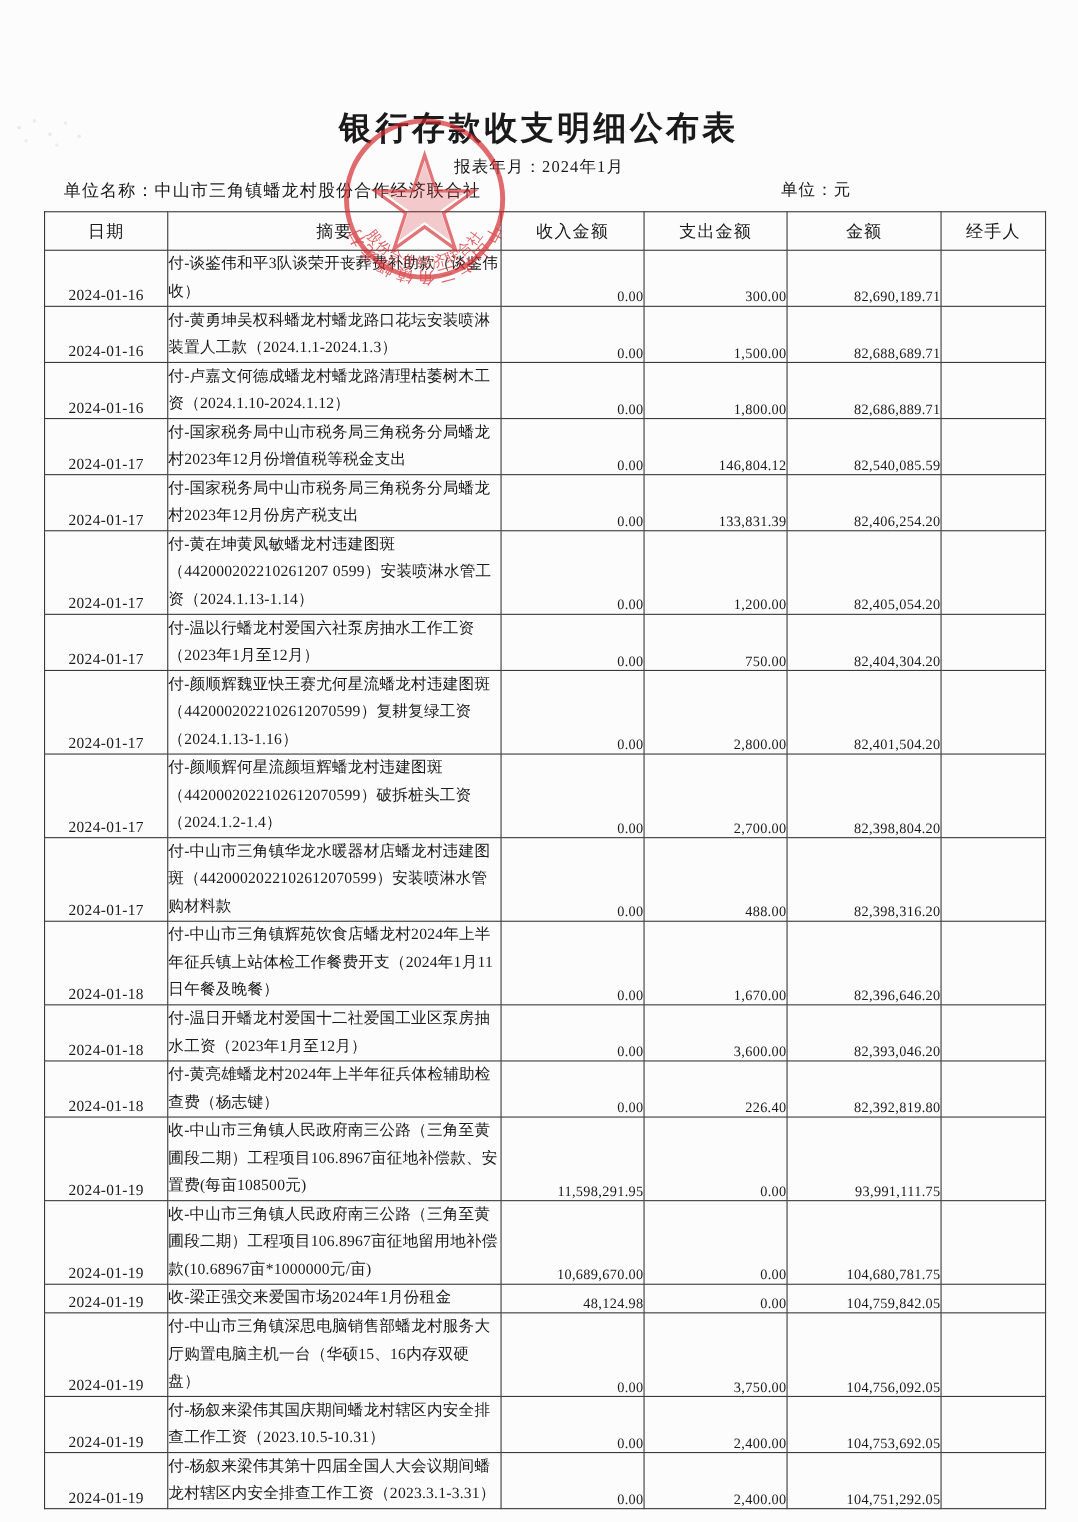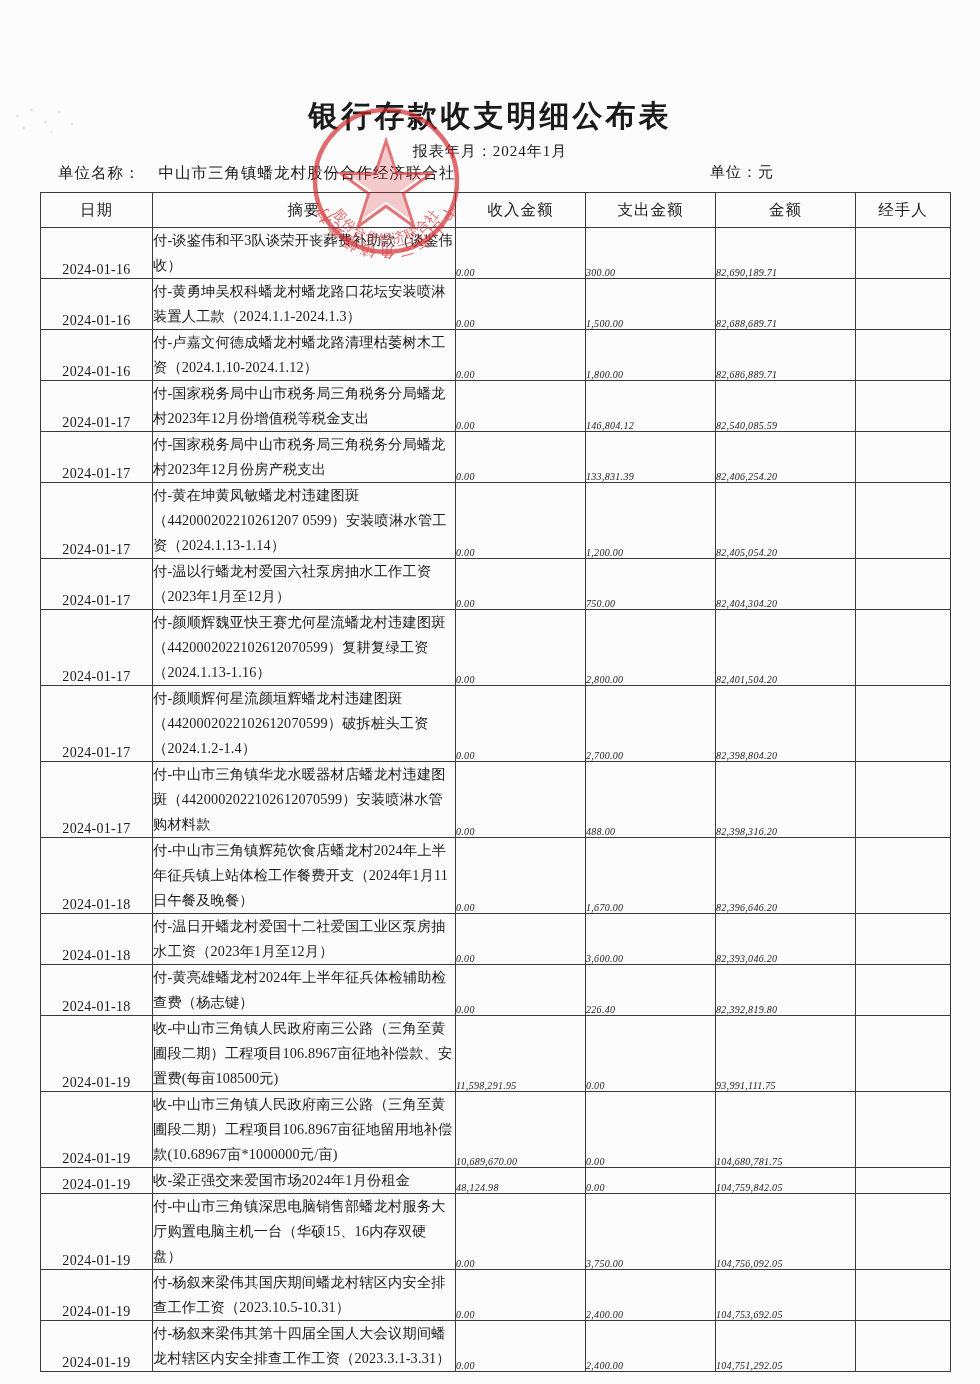--- a/index.html
+++ b/index.html
@@ -31,21 +31,21 @@
     font-size:30px;font-weight:bold;letter-spacing:3px;
     font-family:"Liberation Serif","DejaVu Serif",serif;
   }
   .subtitle{
     position:absolute;left:0;top:142px;width:980px;text-align:center;
     font-size:15px;letter-spacing:1px;
   }
   .unit-name{
     position:absolute;left:58px;top:163px;font-size:15.5px;letter-spacing:1px;
   }
-  .unit-name .uv{margin-left:18px;}
+  .unit-name .uv{margin-left:0;}
   .unit-currency{
     position:absolute;right:30px;top:163px;font-size:15px;letter-spacing:1px;
   }
 
   table.ledger{
     position:absolute;left:40px;top:192px;
     width:910px;border-collapse:collapse;
     table-layout:fixed;
   }
   table.ledger th, table.ledger td{
@@ -71,24 +71,23 @@
     font-family:"Liberation Serif","DejaVu Serif",serif;
   }
   td.desc{
     text-align:left;vertical-align:top;
     font-size:14.2px;line-height:25px;
     padding:3px 4px 3px 7px;
     letter-spacing:.2px;
     margin-top:36px;
   }
   td.num{
-    text-align:left;vertical-align:bottom;
-    font-size:10px;padding:0 5px 4px 0;
+    text-align:right;vertical-align:bottom;
+    font-size:13px;padding:0 5px 4px 0;
     letter-spacing:.3px;
-    font-style:italic;
   }
   td.op{}
 
   
   .seal{
     position:absolute;left:298px;top:93px;width:176px;height:176px;
     pointer-events:none;z-index:5;opacity:.80;
   }
 </style>
 </head>

